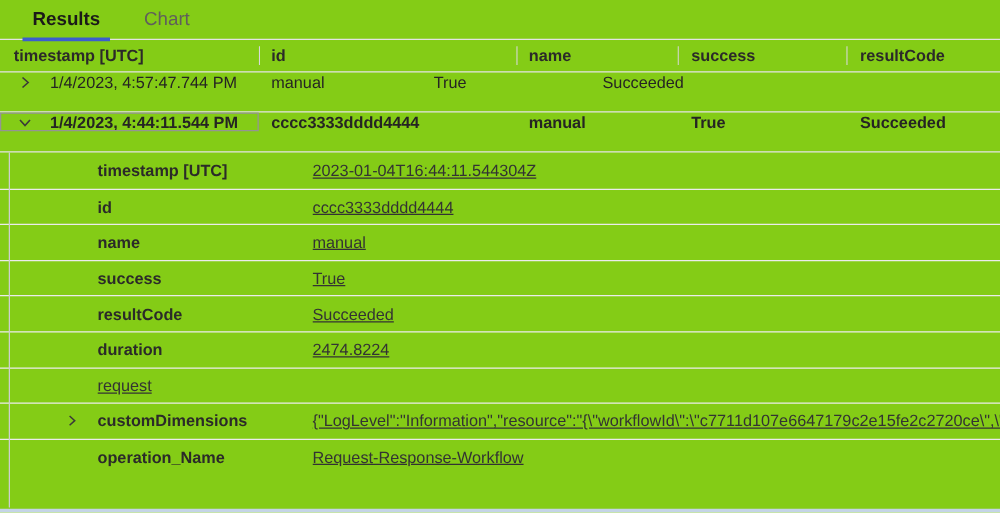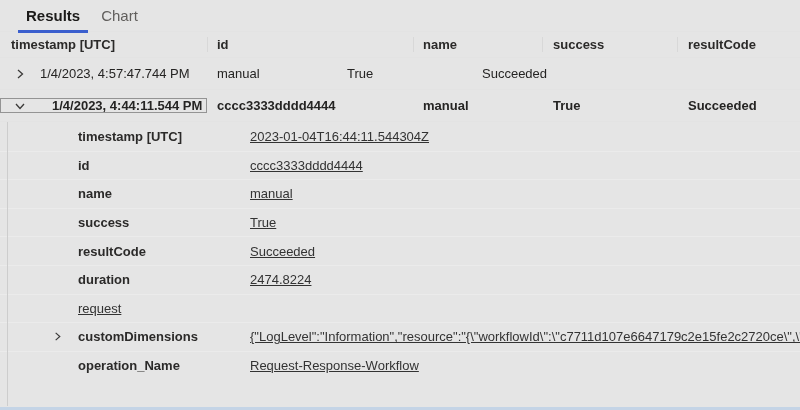--- a/index.html
+++ b/index.html
@@ -1,44 +1,44 @@
 <!DOCTYPE html>
 <html style="--accent: #3b5fce; --annotation: #d13438; --text: #252423; --text-muted: #605e5c; --border: #e3e3e3; --border-light: #ebebeb; --border-strong: #d8d8d8; --selected-border: #949494; --detail-border: #cdcdcd; --bottom-bar: #c4d4e6;"><head>
 <meta charset="utf-8">
 <style>
   * { margin:0; padding:0; box-sizing:border-box; }
   html,body { width:800px; height:410px; overflow:hidden; background:#fff;
     font-family:"Liberation Sans", sans-serif; color:var(--text,#252423); }
-  .app { position:relative; width:800px; height:410px; background:#e5e5e5; }
+  .app { position:relative; width:800px; height:410px; background:#84cc16; }
 
   
   .tabbar { display:flex; align-items:center; height:32px; border-bottom:1px solid var(--border,#e6e6e6); padding-left:18px; }
   .tab { position:relative; height:32px; display:flex; align-items:center; padding:0 8px; font-size:15px; cursor:pointer; }
   .tab.active { font-weight:bold; color:#1b1a19; }
-  .tab.inactive { color:var(--text-muted,#605e5c); margin-left:5px; }
+  .tab.inactive { color:var(--text-muted,#605e5c); margin-left:19px; }
   .tab.active .underline { position:absolute; left:0; right:0; bottom:-1px; height:3px; background:var(--accent,#3b5fce); }
 
   
   .grid { width:800px; font-size:13px; }
   .hrow { display:flex; height:26px; align-items:center; border-bottom:1px solid var(--border,#e1e1e1); }
   .hcell { position:relative; height:100%; display:flex; align-items:center; padding-left:10px; font-weight:bold; color:#2b2a29; white-space:nowrap; overflow:hidden; }
   .hcell:first-child { padding-left:11px; }
   .hcell + .hcell::before { content:""; position:absolute; left:0; top:5px; bottom:5px; width:1px; background:var(--border-strong,#d8d8d8); }
 
-  .row { display:flex; height:32px; align-items:center; border-bottom:1px solid var(--border,#e3e3e3); cursor:pointer; }
+  .row { display:flex; height:32px; align-items:flex-start; border-bottom:1px solid var(--border,#e3e3e3); cursor:pointer; }
   .cell { display:flex; align-items:center; padding-left:10px; white-space:nowrap; overflow:hidden; }
   .c-ts { width:207px; padding-left:0; }
   .c-id { width:206px; }
   .c-name { width:129px; }
   .c-success { width:135px; }
   .c-result { flex:1; padding-left:11px; }
   .c-success, .c-result { padding-left:11px; }
   .row .chev { width:40px; display:flex; align-items:center; justify-content:center; flex:none; }
   .row.expanded { font-weight:bold; }
-  .row.expanded .c-ts { outline:1px solid var(--selected-border,#949494); outline-offset:-1px;gap:12px; }
+  .row.expanded .c-ts { outline:1px solid var(--selected-border,#949494); outline-offset:-1px; }
 
   .chev svg { display:block; }
 
   
   .details { position:relative; height:286px; }
   .details .leftline { position:absolute; left:7px; top:0; bottom:2px; width:1px; background:var(--detail-border,#cdcdcd); }
   .drow { display:flex; align-items:center; height:28.6px; cursor:default; }
   .drow + .drow { border-top:1px solid var(--border-light,#ebebeb); }
   .d-spacer { width:48px; flex:none; }
   .d-chev { width:30px; flex:none; display:flex; align-items:center; }

